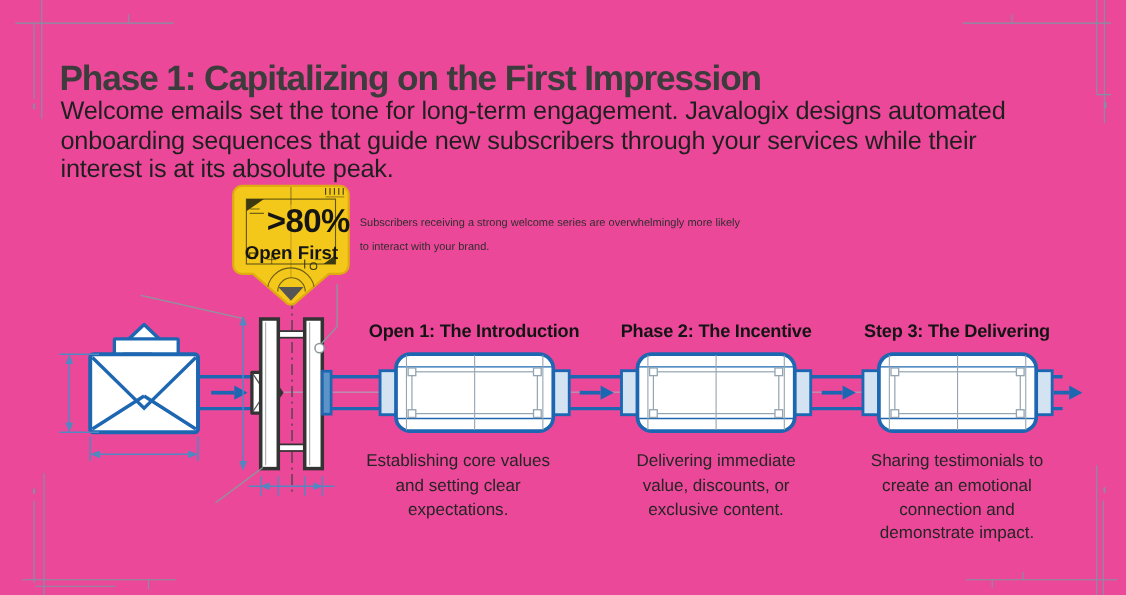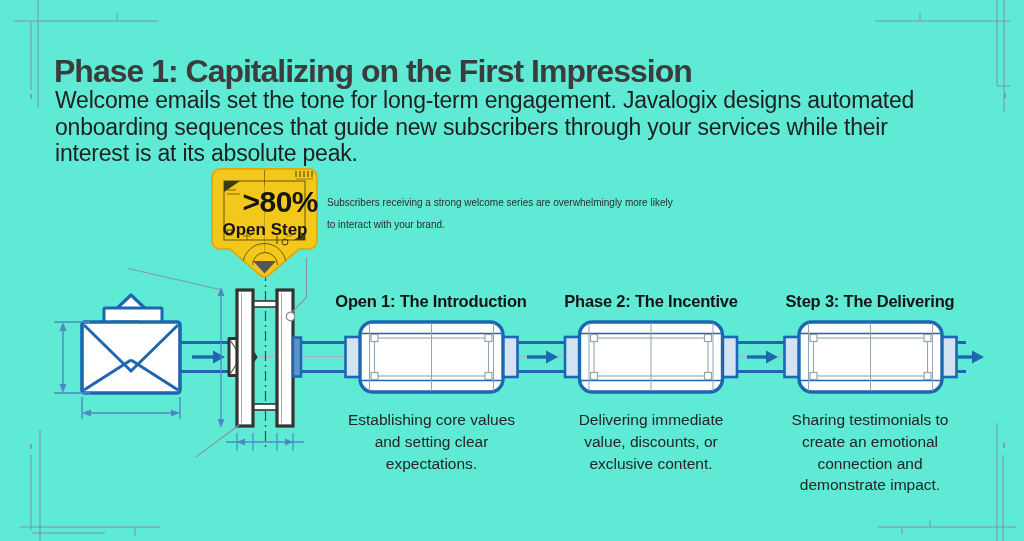--- a/index.html
+++ b/index.html
@@ -5,21 +5,21 @@
   :root{
     --blue:#1d67b2;
     --dim-blue:#5088c2;
     --bp-gray:#7e94a2;
     --dark:#333333;
     --yellow:#f4c71b;
     --yellow-border:#dfac10;
   }
   html,body{margin:0;padding:0;background:#e9e9e9;}
   .canvas{
-    position:relative;width:1024px;height:541px;background:#5eead4;
+    position:relative;width:1024px;height:541px;background:#ec4899;
     overflow:hidden;font-family:"Liberation Sans",sans-serif;
   }
   .canvas svg.lineart{position:absolute;left:0;top:0;}
   .title{
     position:absolute;left:54px;top:31px;width:900px;
     font-size:32px;font-weight:700;letter-spacing:-1px;color:#3c3c3c;
     line-height:38px;white-space:nowrap;
   }
   .subtitle{
     position:absolute;left:55px;top:87px;width:890px;margin:0;
@@ -36,21 +36,21 @@
   }
   .step-title{
     position:absolute;top:292px;width:220px;margin:0;text-align:center;
     font-size:16.5px;font-weight:700;color:#141414;letter-spacing:-0.2px;
   }
   .step-desc{
     position:absolute;top:409px;margin:0;text-align:center;
     font-size:15.5px;line-height:21.8px;color:#252525;
   }
   .st1{left:321px;} .st2{left:541px;} .st3{left:760px;}
-  .sd1{left:339px;width:185px;text-align:center;} .sd2{left:566px;width:170px;} .sd3{left:779px;width:182px;}
+  .sd1{left:324px;width:185px;text-align:center;} .sd2{left:566px;width:170px;} .sd3{left:779px;width:182px;}
 </style>
 </head>
 <body>
 
 <div class="canvas">
 
   <svg class="lineart" width="1024" height="541" viewBox="0 0 1024 541">
 
     <g stroke="#7e94a2" stroke-width="1">
       <line x1="38" y1="0" x2="38" y2="108"></line>
@@ -234,21 +234,21 @@
         <polygon points="972,350.5 984,357 972,363.5" fill="#1d67b2"></polygon>
       </g>
     </g>
   </svg>
 
   <h1 class="title">Phase 1: Capitalizing on the First Impression</h1>
   <p class="subtitle">Welcome emails set the tone for long-term engagement. Javalogix designs automated onboarding sequences that guide new subscribers through your services while their interest is at its absolute peak.</p>
 
   <div class="badge-text">
     <div class="badge-value">&gt;80%</div>
-    <div class="badge-label">Open Step</div>
+    <div class="badge-label">Open First</div>
   </div>
   <p class="note">Subscribers receiving a strong welcome series are overwhelmingly more likely to interact with your brand.</p>
 
   <p class="step-title st1">Open 1: The Introduction</p>
   <p class="step-title st2">Phase 2: The Incentive</p>
   <p class="step-title st3">Step 3: The Delivering</p>
 
   <p class="step-desc sd1">Establishing core values and setting clear expectations.</p>
   <p class="step-desc sd2">Delivering immediate value, discounts, or exclusive content.</p>
   <p class="step-desc sd3">Sharing testimonials to create an emotional connection and demonstrate impact.</p>

